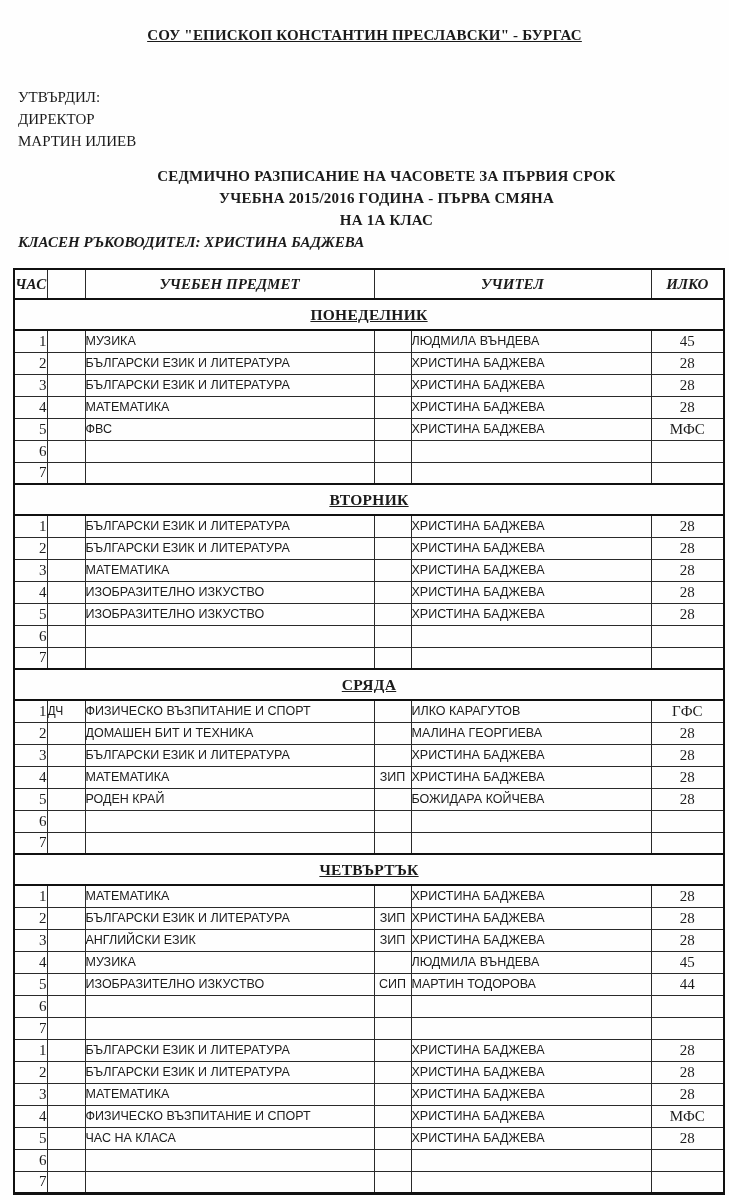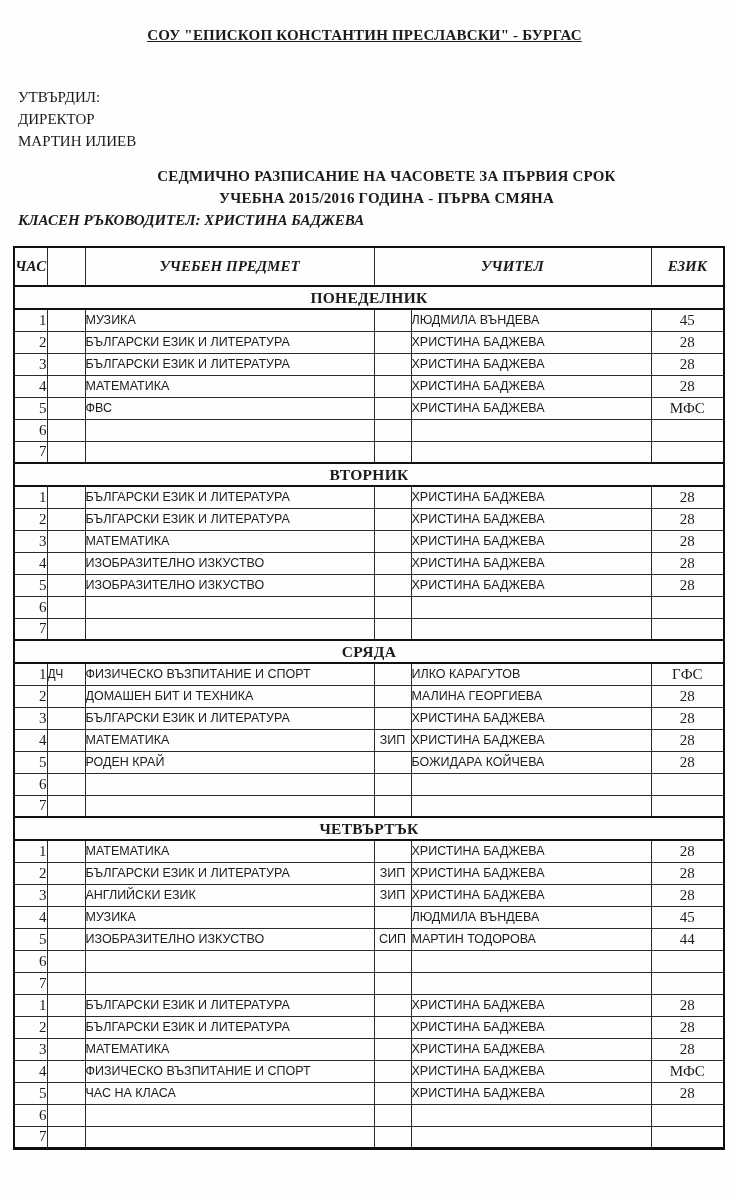--- a/index.html
+++ b/index.html
@@ -58,30 +58,30 @@
     border: 2px solid #101010;
     border-bottom-width: 3px;
   }
   table.schedule td {
     border: 1px solid #2a2a2a;
     padding: 0;
     overflow: hidden;
     white-space: nowrap;
     vertical-align: middle;
   }
-  thead tr { height: 39px; }
+  thead tr { height: 30px; }
   thead td {
     font-family: "Liberation Serif", serif;
     font-style: italic;
     font-weight: bold;
     font-size: 15px;
     text-align: center;
     border-bottom: 2px solid #101010 !important;
   }
-  tr.day-band { height: 23px; }
+  tr.day-band { height: 31px; text-decoration: underline; }
   tr.day-band td {
     font-family: "Liberation Serif", serif;
     font-weight: bold;
     font-size: 15.5px;
     text-align: center;
     border-top: 2px solid #101010;
     border-bottom: 2px solid #101010;
     letter-spacing: 0.3px;
   }
   tr.lesson-row { height: 22px; }
@@ -130,40 +130,41 @@
 
   <div class="approve-block">
     <div>УТВЪРДИЛ:</div>
     <div>ДИРЕКТОР</div>
     <div>МАРТИН ИЛИЕВ</div>
   </div>
 
   <div class="subtitle-block">
     <div>СЕДМИЧНО РАЗПИСАНИЕ НА ЧАСОВЕТЕ ЗА ПЪРВИЯ СРОК</div>
     <div>УЧЕБНА 2015/2016 ГОДИНА - ПЪРВА СМЯНА</div>
+    <div>НА 1А КЛАС</div>
   </div>
 
   <div class="class-teacher">КЛАСЕН РЪКОВОДИТЕЛ: ХРИСТИНА БАДЖЕВА</div>
 
   <table class="schedule">
     <colgroup>
       <col style="width:33px">
       <col style="width:38px">
       <col style="width:289px">
       <col style="width:37px">
       <col style="width:240px">
       <col style="width:73px">
     </colgroup>
     <thead>
       <tr>
         <td>ЧАС</td>
         <td></td>
         <td>УЧЕБЕН ПРЕДМЕТ</td>
         <td colspan="2">УЧИТЕЛ</td>
-        <td>ЕЗИК</td>
+        <td>ИЛКО</td>
       </tr>
     </thead>
     <tbody id="table-body">
         <tr class="day-band">
           <td colspan="6">ПОНЕДЕЛНИК</td>
         </tr>
         <tr class="lesson-row">
           <td class="c-hour">1</td>
           <td class="c-pre"></td>
           <td class="c-subject">МУЗИКА</td>

